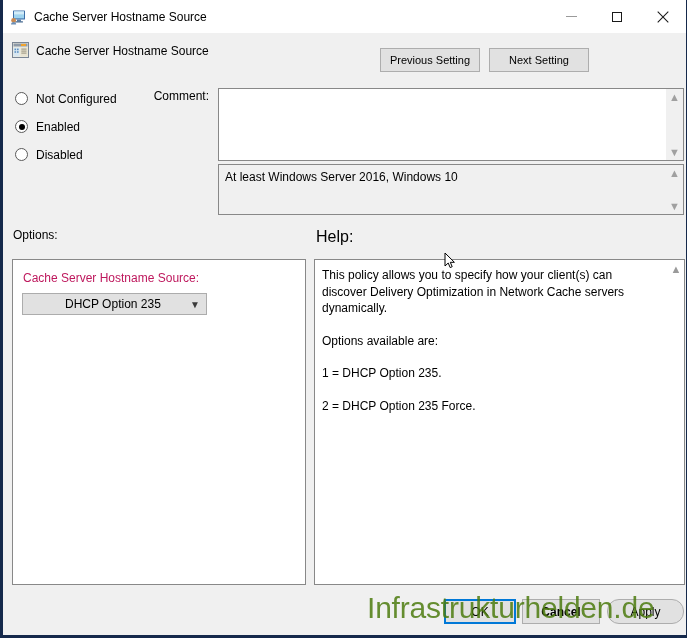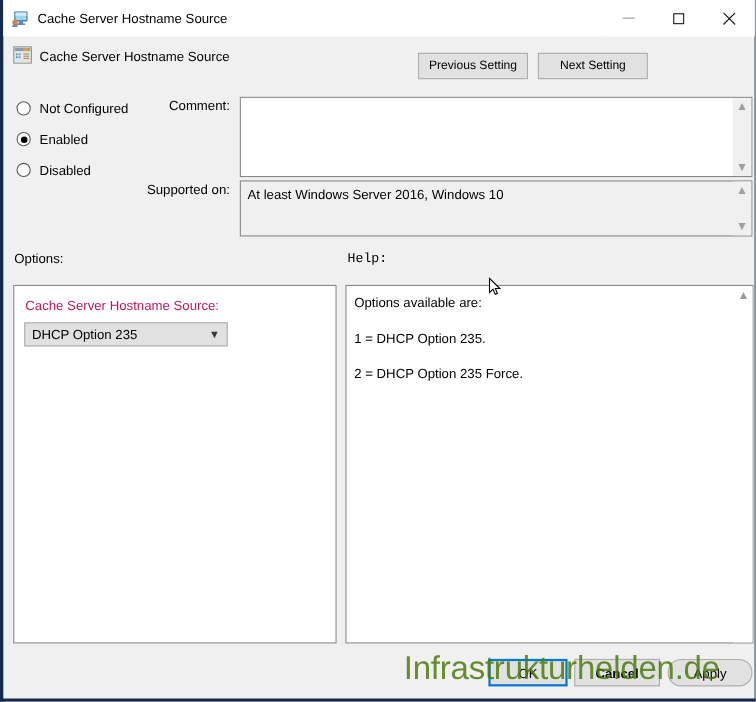--- a/index.html
+++ b/index.html
@@ -100,39 +100,39 @@
   }
   .sbar{
     width:17px;background:#f0f0f0;display:flex;flex-direction:column;
     justify-content:space-between;align-items:center;padding:3px 0;
     box-sizing:border-box;flex:none;
   }
   .sbar .arr{font-size:11px;color:#a0a0a0;line-height:10px;}
 
   
   #options-label{position:absolute;left:10px;top:228px;font-size:12px;text-align:left;width:auto;}
-  #help-label{position:absolute;left:313px;top:228px;font-size:12px;text-align:center;width:auto;font-family:Liberation Mono, monospace;}
+  #help-label{position:absolute;left:313px;top:228px;font-size:16px;text-align:center;width:auto;}
 
   .panel{
     position:absolute;top:259px;height:326px;
     background:#fff;border:1px solid #888;box-sizing:border-box;
   }
   #options-panel{left:9px;width:294px;}
   #help-panel{left:311px;width:371px;}
 
   .opt-label{
     position:absolute;left:10px;top:11px;font-size:12px;color:#be185d;white-space:nowrap;
   }
   #hostname-select{
     position:absolute;left:9px;top:33px;width:185px;height:22px;
     background:#e1e1e1;border:1px solid #acacac;box-sizing:border-box;
     display:flex;align-items:center;
   }
   #hostname-select .sel-val{
-    flex:1;padding-left:6px;font-size:12px;color:#000;white-space:nowrap;
+    flex:1;padding-left:6px;font-size:12px;color:#000;white-space:nowrap;margin-left:36px;
   }
   #hostname-select .chev{
     width:22px;text-align:center;font-size:10px;color:#3a3a3a;
   }
 
   .help-body{
     padding:7px 9px 0 7px;font-size:12px;line-height:16.5px;color:#000;
     height:100%;box-sizing:border-box;overflow:hidden;
     width:352px;
   }
@@ -242,21 +242,20 @@
 
   <div class="field-label" id="comment-label">Comment:</div>
   <div class="boxed" id="comment-box">
     <div class="box-text"></div>
     <div class="sbar">
       <span class="arr">▲</span>
       <span class="arr">▼</span>
     </div>
   </div>
 
-  <div class="field-label" id="supported-label">Supported on:</div>
   <div class="boxed" id="supported-box">
     <div class="box-text">At least Windows Server 2016, Windows 10</div>
     <div class="sbar">
       <span class="arr">▲</span>
       <span class="arr">▼</span>
     </div>
   </div>
 
   <div id="options-label">Options:</div>
   <div id="help-label">Help:</div>
@@ -264,20 +263,21 @@
   <div class="panel" id="options-panel">
     <div class="opt-label">Cache Server Hostname Source:</div>
     <div id="hostname-select">
       <span class="sel-val">DHCP Option 235</span>
       <span class="chev">▼</span>
     </div>
   </div>
 
   <div class="panel" id="help-panel">
     <div class="help-body">
+      <p>This policy allows you to specify how your client(s) can discover Delivery Optimization in Network Cache servers dynamically.</p>
       <p>Options available are:</p>
       <p>1 = DHCP Option 235.</p>
       <p>2 = DHCP Option 235 Force.</p>
     </div>
     <div class="help-scroll">
       <span class="arr">▲</span>
     </div>
   </div>
 
   <div class="dlg-btn" id="ok-button">OK</div>

